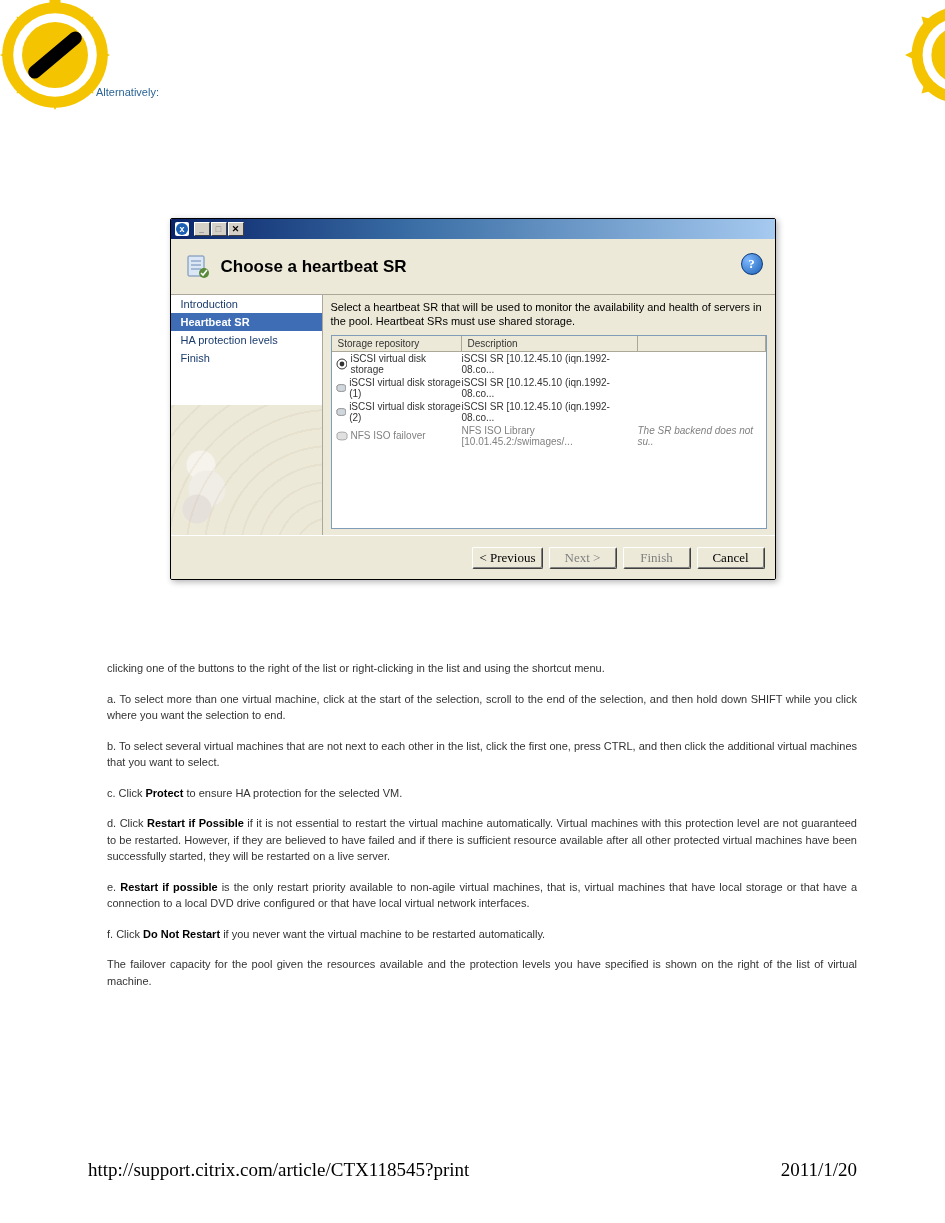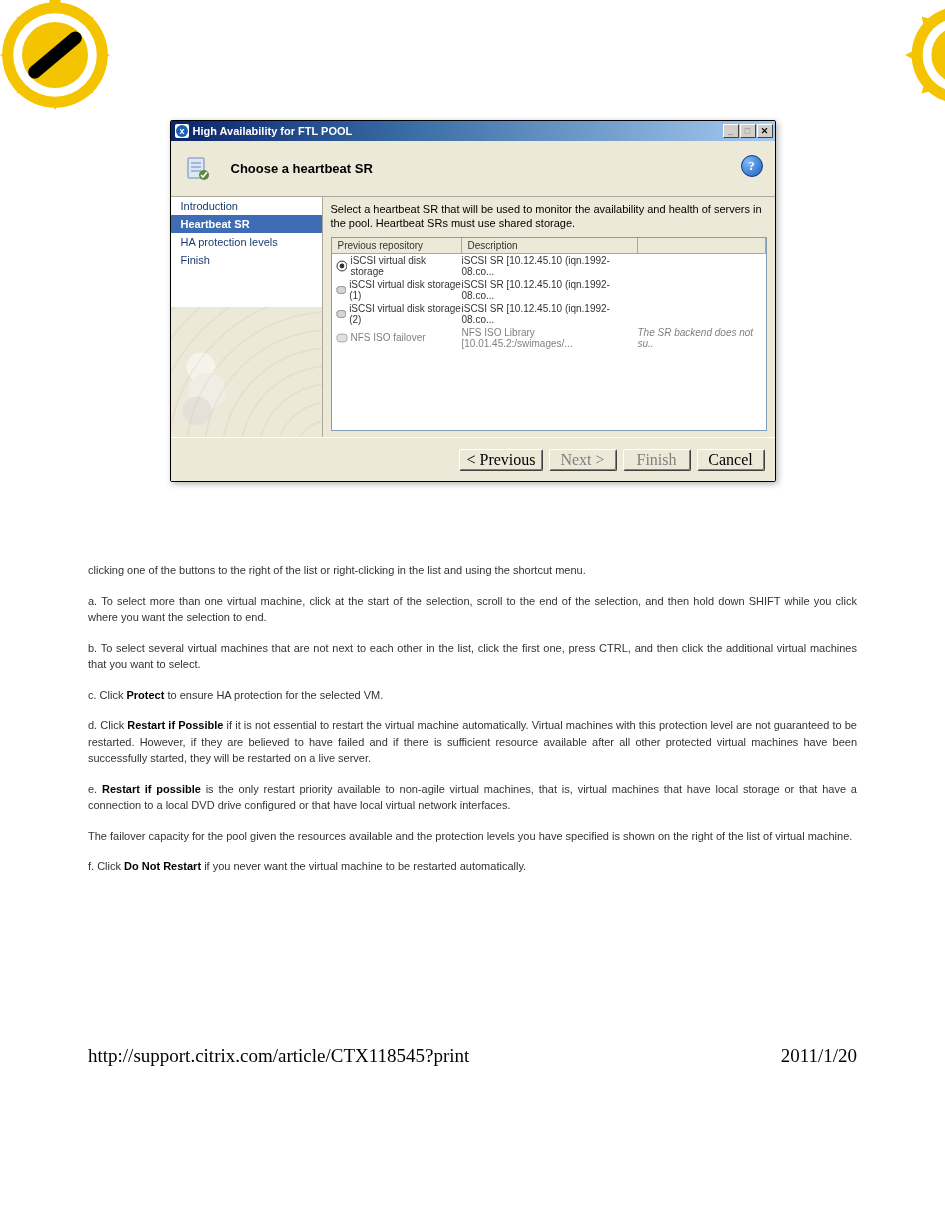--- a/index.html
+++ b/index.html
@@ -81,23 +81,23 @@
     border-bottom: 1px solid #aca899;
     display:flex; align-items:center;
     padding: 0 14px;
     position:relative;
   }
   .dlg-head-icon {
     width: 26px; height: 26px;
     display:flex;align-items:center;justify-content:center;
   }
   .dlg-head-title {
-    margin-left: 20px;
+    margin-left: 10px;
     font-family: Tahoma, sans-serif;
-    font-size: 13px;
+    font-size: 17px;
     font-weight: bold;
     color:#000;
   }
   .help-btn {
     position:absolute; right:12px; top:14px;
     width: 22px; height: 22px;
     border-radius: 50%;
     background: radial-gradient(circle at 30% 30%, #7fb9ff, #1a5fb4);
     border: 1px solid #0d3a7a;
     display:flex;align-items:center;justify-content:center;
@@ -186,38 +186,39 @@
     border-top:1px solid #fff;
     display:flex;
     justify-content:flex-end;
     align-items:center;
     gap:6px;
     padding: 0 10px;
     background:#ece9d8;
   }
   .btn {
     min-width:68px; height:22px;
-    font-family: Tahoma; font-size:16px;
+    font-family: Tahoma; font-size:13px;
     background:#ece9d8;
     border:1px solid #404040;
     border-top-color:#fff; border-left-color:#fff;
     border-radius:2px;
     box-shadow: inset -1px -1px 0 #808080;
     padding:0 6px;
     cursor:pointer;
   }
   .btn.disabled { color:#808080; }
 
   
   .article {
     margin-top: 80px;
     font-family: Verdana, Geneva, sans-serif;
     font-size: 11px;
     color:#333;
     line-height:1.5;
+    margin-left:19px;
   }
   .article p { margin: 0 0 14px 0; text-align: justify; }
   .article b { color:#000; }
 
   .right-float {
     text-align: justify;
   }
 
   
   .page-footer {
@@ -285,32 +286,32 @@
         <polygon points="85,15 82,26 74,18"></polygon>
         <polygon points="15,85 18,74 26,82"></polygon>
         <polygon points="85,85 74,82 82,74"></polygon>
       </g>
     </g>
   </svg>
 </div>
 
 <div class="page-content">
 
+  <div class="alt-line">Alternatively:</div>
 
   <div class="dialog-wrap">
     <div class="dlg">
 
       <div class="dlg-title">
         <span class="dlg-title-icon">
           <svg viewBox="0 0 14 14">
               <circle cx="7" cy="7" r="6" fill="#1a5fb4"></circle>
               <text x="7" y="10" text-anchor="middle" font-size="9" fill="#fff">x</text>
             </svg>
         </span>
-        <span class="dlg-title-text">High Availability for FTL POOL</span>
         <span class="dlg-wc disabled">_</span>
         <span class="dlg-wc disabled">□</span>
         <span class="dlg-wc">✕</span>
       </div>
 
       <div class="dlg-head">
         <span class="dlg-head-icon">
           <svg viewBox="0 0 26 26">
             <rect x="3" y="2" width="16" height="20" rx="1" fill="#dbe7f5" stroke="#6b8ab5"></rect>
             <line x1="6" y1="7" x2="16" y2="7" stroke="#6b8ab5"></line>
@@ -331,21 +332,21 @@
           <div class="nav-item">HA protection levels</div>
           <div class="nav-item">Finish</div>
           <div class="nav-image"></div>
         </div>
 
         <div class="dlg-main">
           <div class="dlg-instr">Select a heartbeat SR that will be used to monitor the availability and health of servers in the pool. Heartbeat SRs must use shared storage.</div>
 
           <div class="listview">
             <div class="lv-head">
-              <div class="lv-c1">Previous repository</div>
+              <div class="lv-c1">Storage repository</div>
               <div class="lv-c2">Description</div>
               <div class="lv-c3"></div>
             </div>
             <div class="lv-body">
 
               <div class="lv-row">
                 <div class="lv-c1">
                   <span class="lv-icon">
                     <svg viewBox="0 0 12 12">
                         <circle cx="6" cy="6" r="5" fill="none" stroke="#333"></circle>
@@ -421,24 +422,24 @@
     <p>b. To select several virtual machines that are not next to each other in the list, click the first one, press CTRL, and then click the additional virtual machines that you want to select.</p>
     <p>
       <span>c. Click </span><b>Protect</b><span> to ensure HA protection for the selected VM.</span>
     </p>
     <p>
       <span>d. Click </span><b>Restart if Possible</b><span> if it is not essential to restart the virtual machine automatically. Virtual machines with this protection level are not guaranteed to be restarted. However, if they are believed to have failed and if there is sufficient resource available after all other protected virtual machines have been successfully started, they will be restarted on a live server.</span>
     </p>
     <p>
       <span>e. </span><b>Restart if possible</b><span> is the only restart priority available to non-agile virtual machines, that is, virtual machines that have local storage or that have a connection to a local DVD drive configured or that have local virtual network interfaces.</span>
     </p>
-    <p>The failover capacity for the pool given the resources available and the protection levels you have specified is shown on the right of the list of virtual machine.</p>
     <p>
       <span>f. Click </span><b>Do Not Restart</b><span> if you never want the virtual machine to be restarted automatically.</span>
     </p>
+    <p>The failover capacity for the pool given the resources available and the protection levels you have specified is shown on the right of the list of virtual machine.</p>
   </div>
 
 </div>
 
 <div class="page-footer">
   <span>http://support.citrix.com/article/CTX118545?print</span>
   <span>2011/1/20</span>
 </div>
 
 </body></html>

